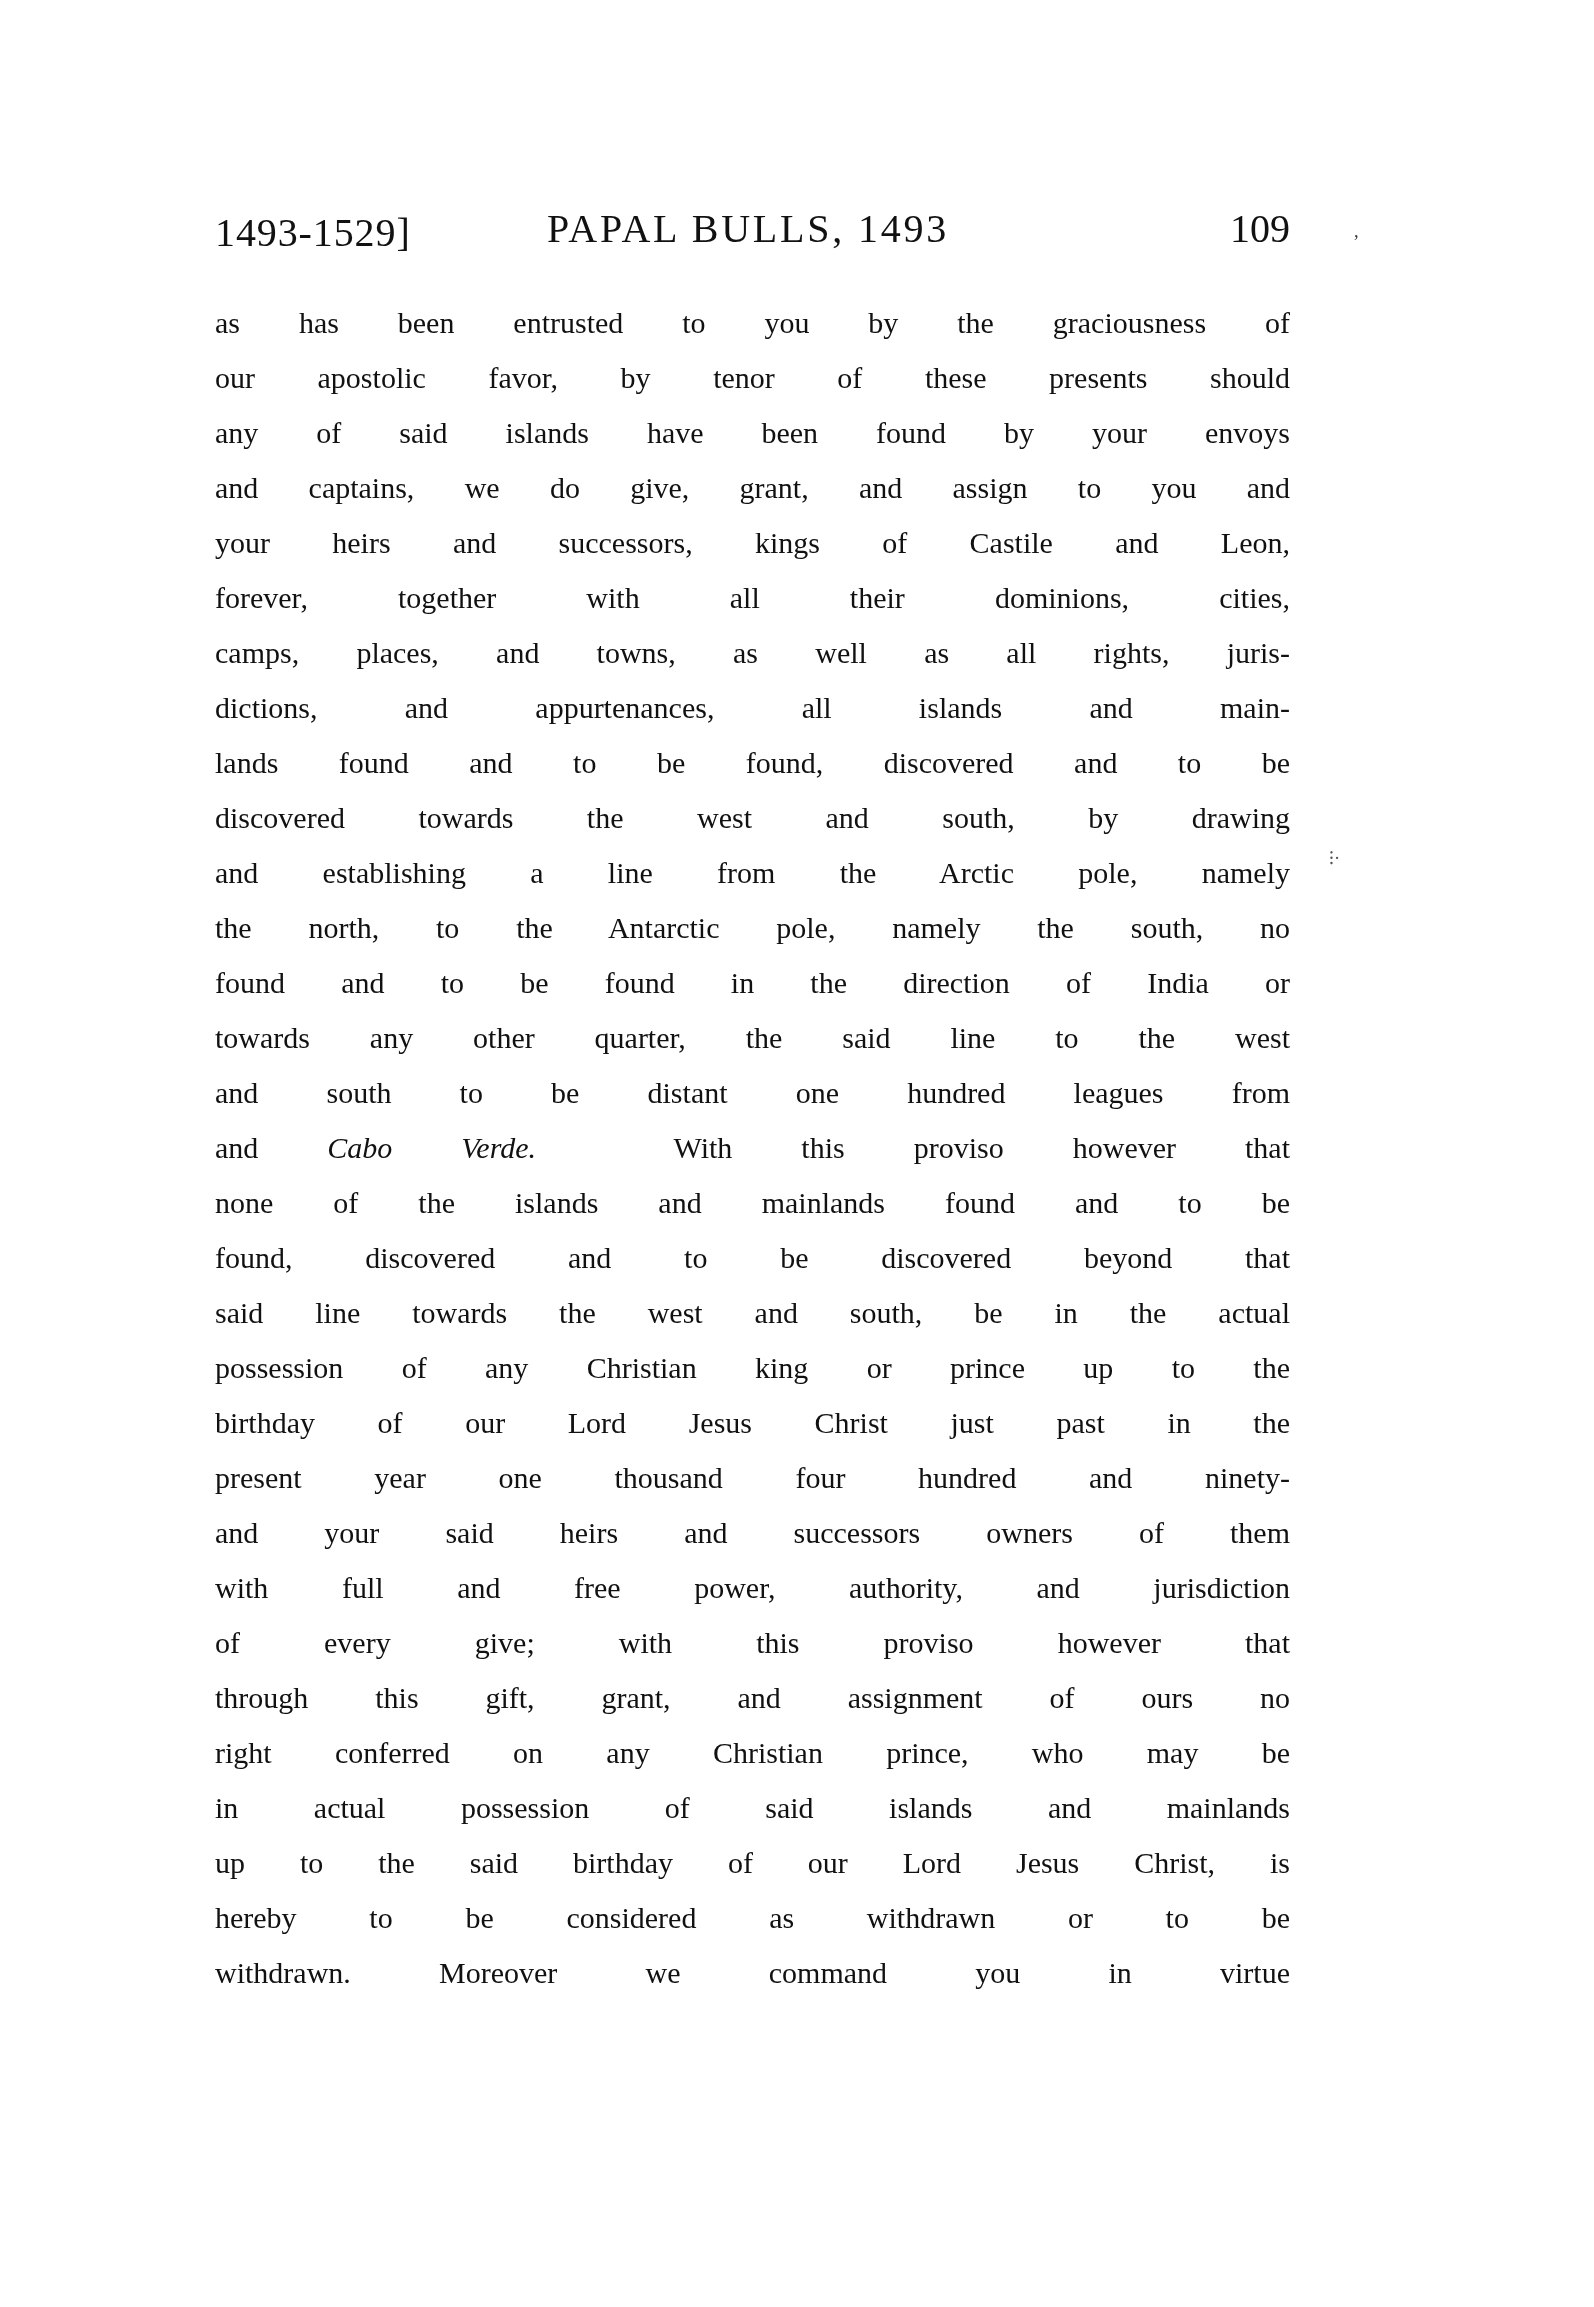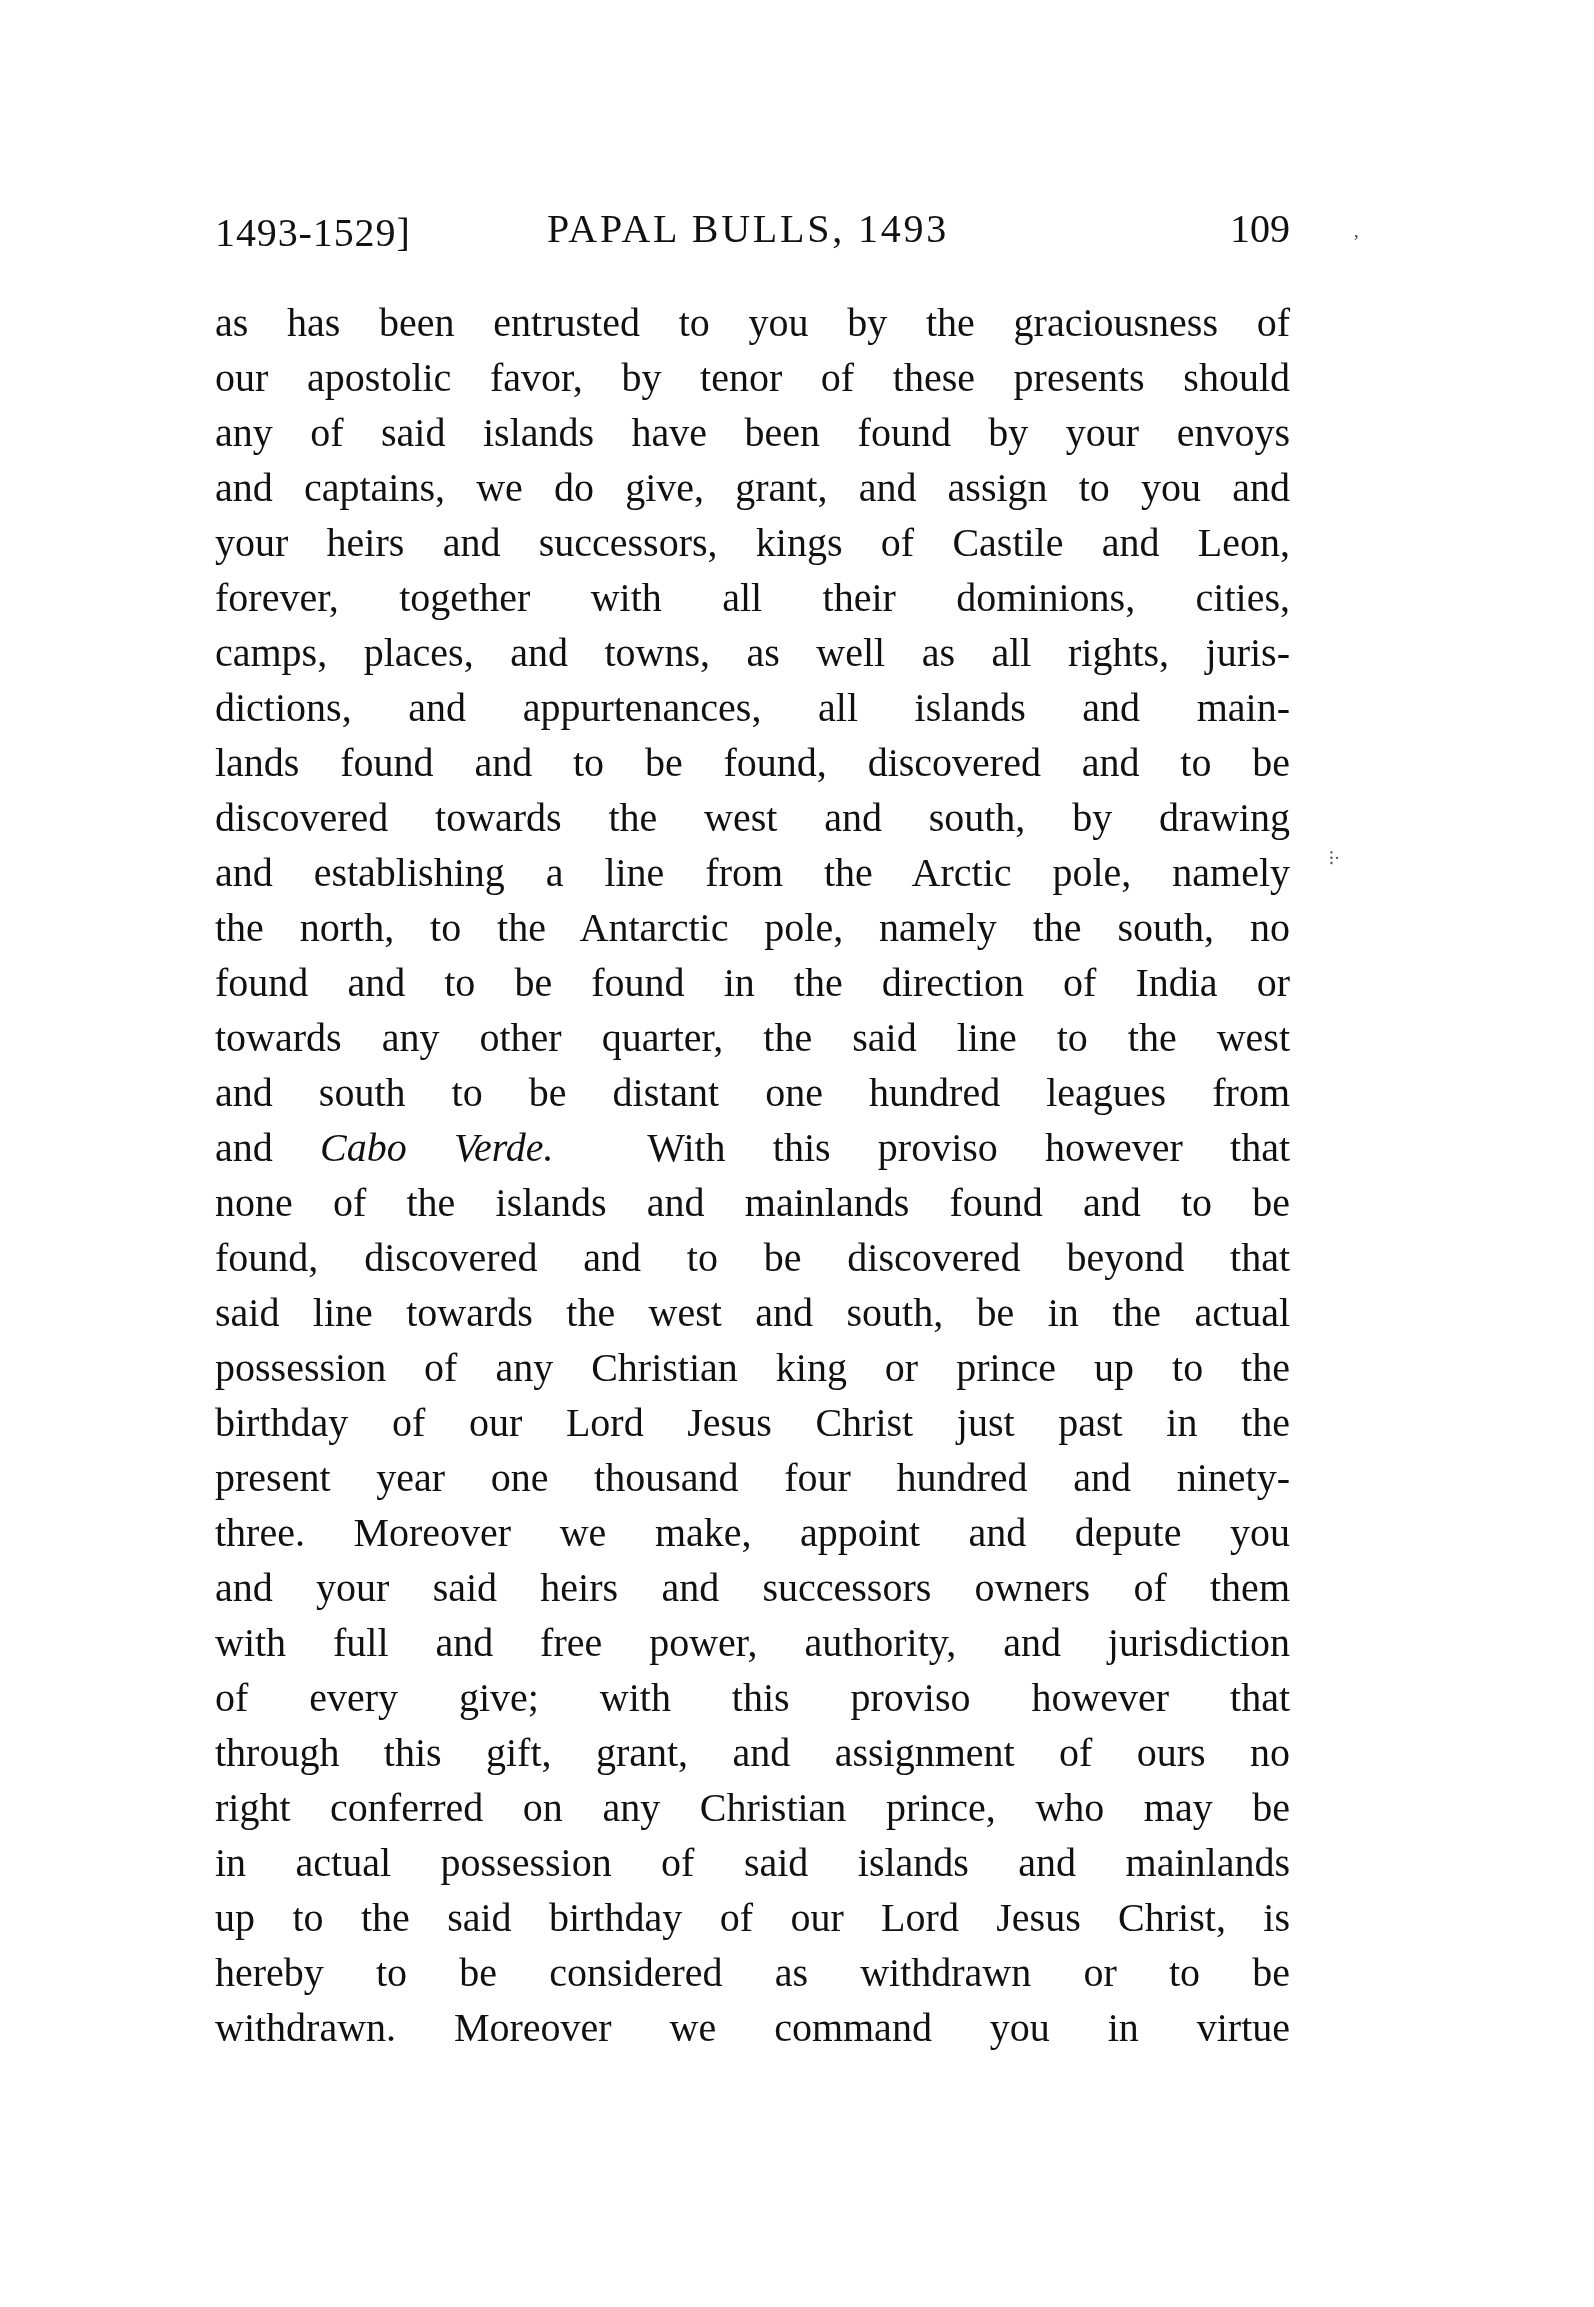--- a/index.html
+++ b/index.html
@@ -1,21 +1,21 @@
 <!DOCTYPE html>
 <html style="font-size:7.4px"><head>
 <meta charset="utf-8">
 <style>
   html, body { margin: 0; padding: 0; background: #ffffff; }
   body { width: 1595px; height: 2492px; position: relative; overflow: hidden; font-family: "Liberation Serif", "DejaVu Serif", serif; color: #111; }
   .header { position: absolute; top: 205px; left: 215px; width: 1075px; height: 51px; font-size: 40px; }
   .header .left { position: absolute; left: 0; top: 4px; letter-spacing: 0.9px; }
   .header .center { position: absolute; left: 332px; top: 0; letter-spacing: 2.8px; }
   .header .right { position: absolute; right: 0; top: 0; }
-  .body-text { position: absolute; top: 295px; left: 215px; width: 1075px; font-size: 40px; line-height: 55px; }
+  .body-text { position: absolute; top: 295px; left: 215px; width: 1075px; font-size: 30px; line-height: 55px; }
   .line { display: block; text-align: justify; text-align-last: justify; white-space: nowrap; height: 55px; }
   .it { font-style: italic; }
   .marks { position: absolute; left: 1329px; top: 844px; font-size: 18.5px; color: #555; }
   .dot { position: absolute; left: 1354px; top: 221px; font-size: 18.5px; color: #333; }
 </style>
 </head>
 <body>
 
 <div class="header">
   <span class="left">1493-1529]</span>
@@ -40,21 +40,20 @@
   <span class="line">found and to be found in the direction of India or</span>
   <span class="line">towards any other quarter, the said line to the west</span>
   <span class="line">and south to be distant one hundred leagues from</span>
   <span class="line"><span>and</span> <span class="it">Cabo Verde.</span>&nbsp; <span>With this proviso however that</span></span>
   <span class="line">none of the islands and mainlands found and to be</span>
   <span class="line">found, discovered and to be discovered beyond that</span>
   <span class="line">said line towards the west and south, be in the actual</span>
   <span class="line">possession of any Christian king or prince up to the</span>
   <span class="line">birthday of our Lord Jesus Christ just past in the</span>
   <span class="line">present year one thousand four hundred and ninety-</span>
-  <span class="line">three. Moreover we make, appoint and depute you</span>
   <span class="line">and your said heirs and successors owners of them</span>
   <span class="line">with full and free power, authority, and jurisdiction</span>
   <span class="line">of every give; with this proviso however that</span>
   <span class="line">through this gift, grant, and assignment of ours no</span>
   <span class="line">right conferred on any Christian prince, who may be</span>
   <span class="line">in actual possession of said islands and mainlands</span>
   <span class="line">up to the said birthday of our Lord Jesus Christ, is</span>
   <span class="line">hereby to be considered as withdrawn or to be</span>
   <span class="line">withdrawn. Moreover we command you in virtue</span>
 </div>

